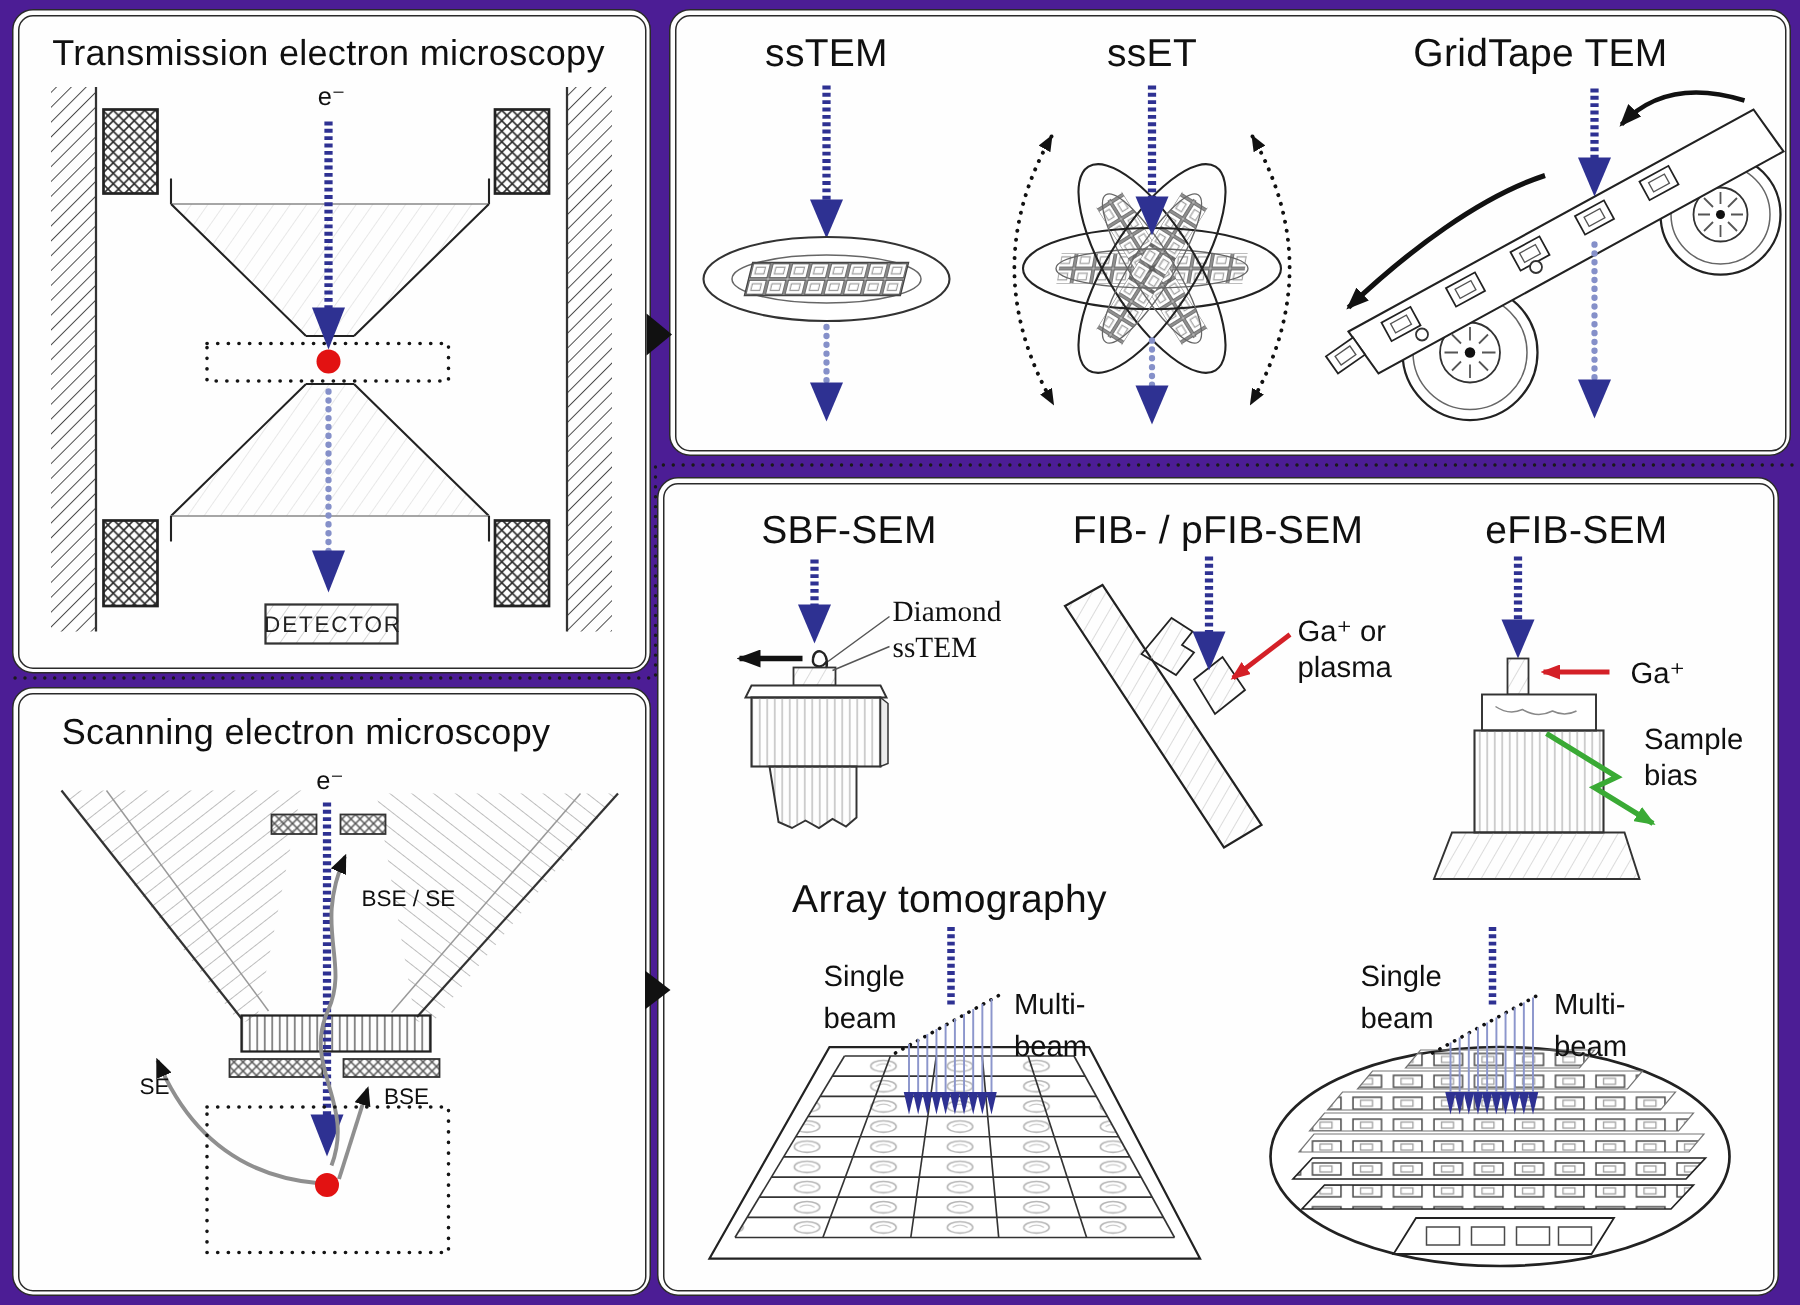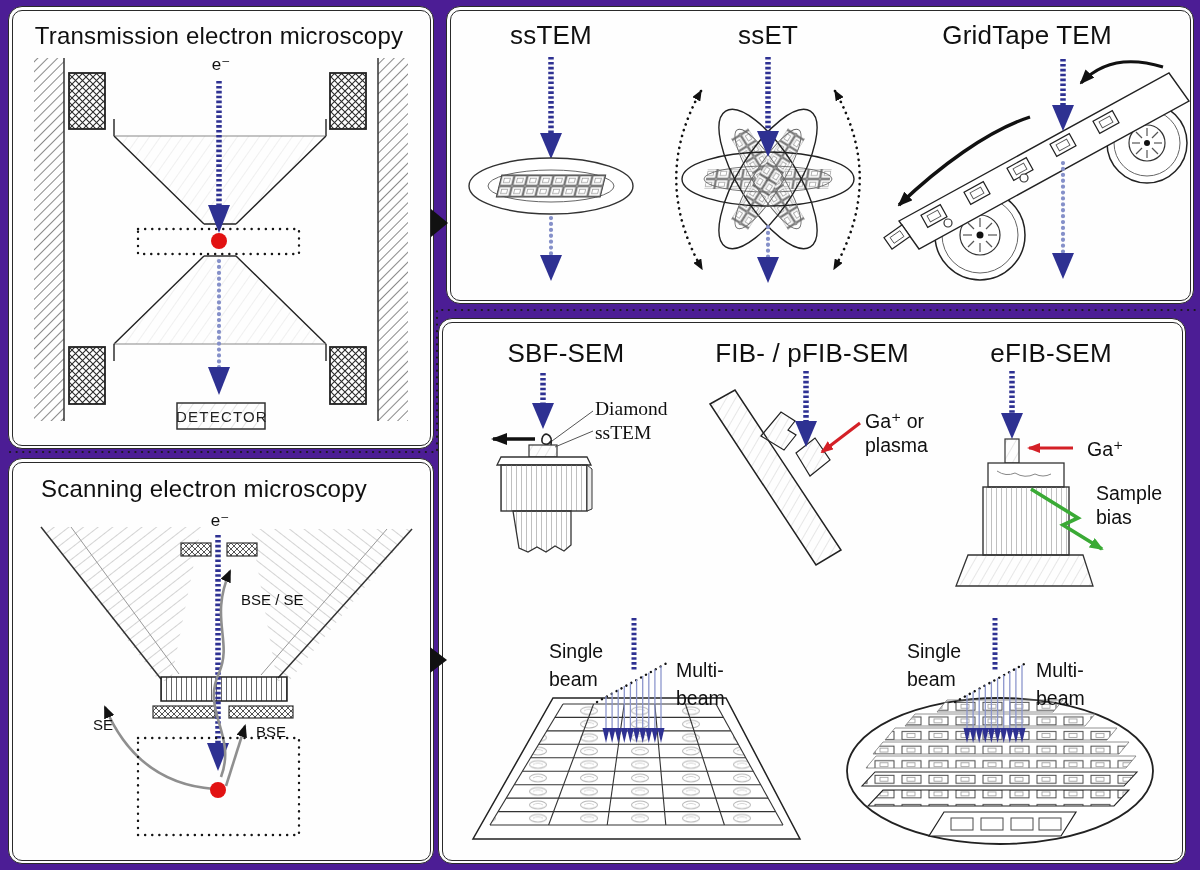--- a/index.html
+++ b/index.html
@@ -449,20 +449,21 @@
     <div class="lbl t-sub" style="left:426px;top:90px;">
       <span style="display:block">Ga⁺ or</span>
       <span style="display:block">plasma</span>
     </div>
     <div class="lbl t-sub" style="left:648px;top:118px;">Ga⁺</div>
     <div class="lbl t-sub" style="left:657px;top:162px;">
       <span style="display:block">Sample</span>
       <span style="display:block">bias</span>
     </div>
 
+    <div class="lbl t-method c" style="left:194px;top:266px;">Array tomography</div>
 
     <div class="lbl t-sub" style="left:110px;top:318px;line-height:28px;">
       <span style="display:block">Single</span>
       <span style="display:block">beam</span>
     </div>
     <div class="lbl t-sub" style="left:237px;top:337px;line-height:28px;">
       <span style="display:block">Multi-</span>
       <span style="display:block">beam</span>
     </div>
     <div class="lbl t-sub" style="left:468px;top:318px;line-height:28px;">

